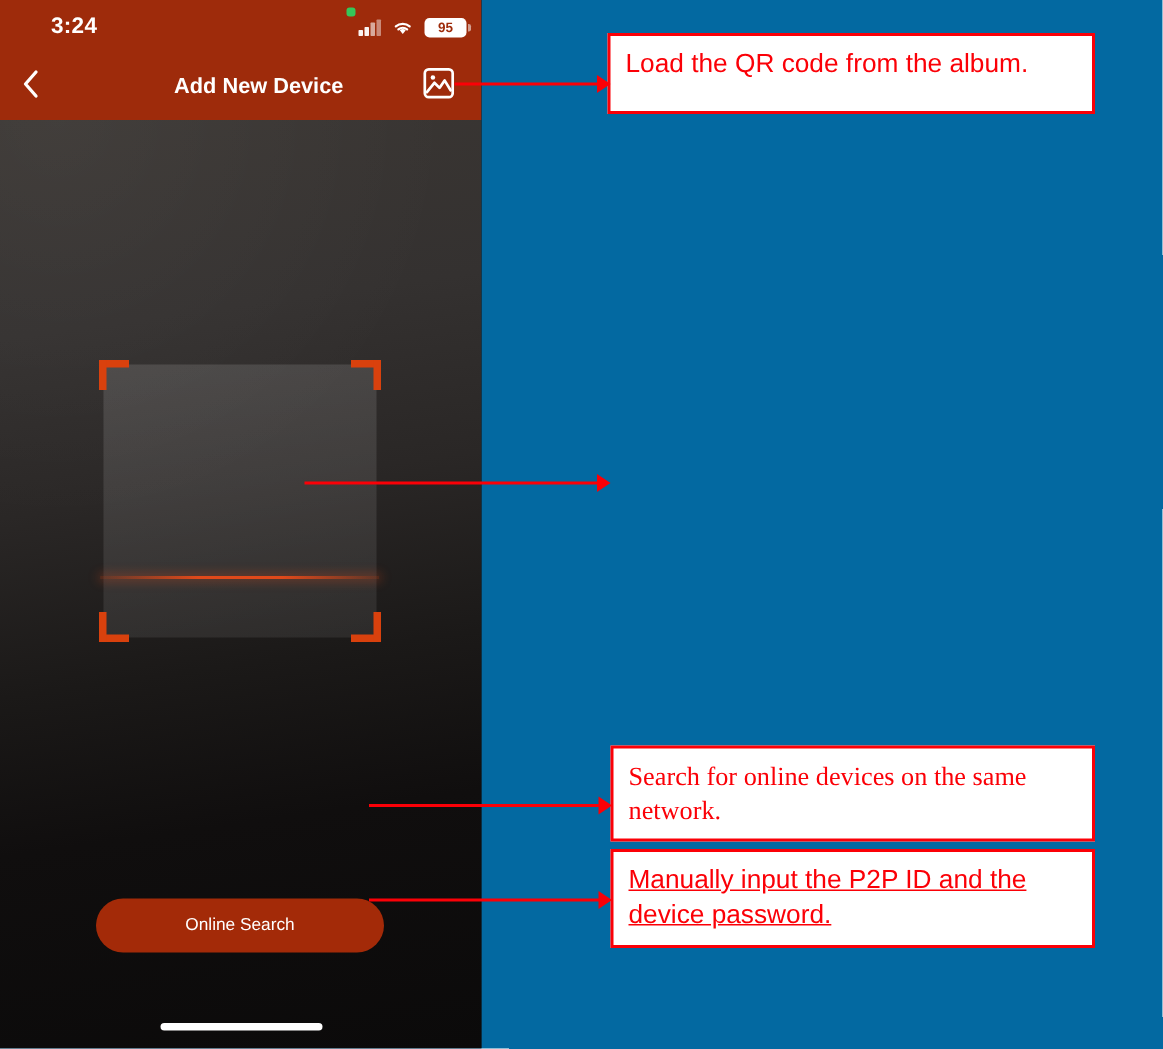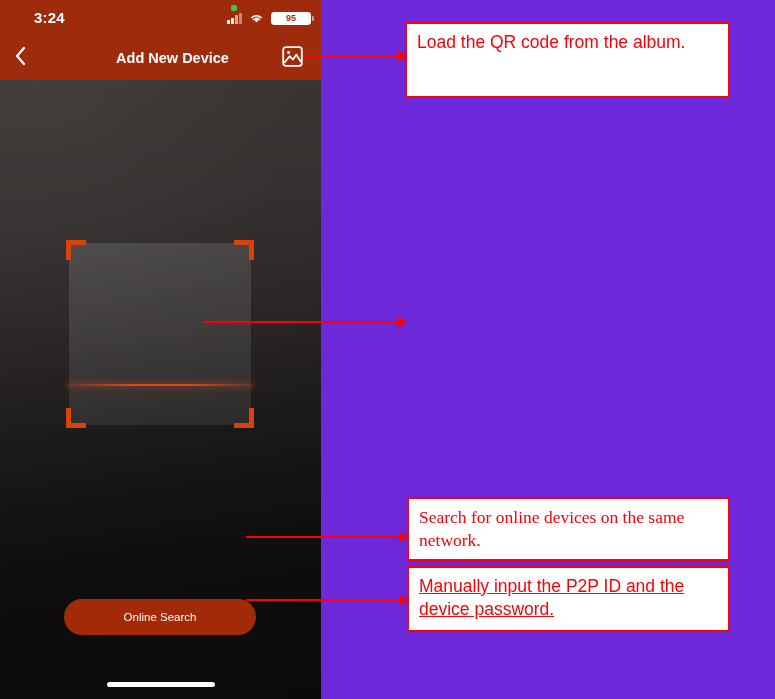--- a/index.html
+++ b/index.html
@@ -2,21 +2,21 @@
 <html><head>
 <meta charset="utf-8">
 <style>
   * { margin:0; padding:0; box-sizing:border-box; }
   html,body {
     width:775px; height:699px;
     background:#ffffff;
     font-family:"Liberation Sans", sans-serif;
     overflow:hidden;
   }
-  #root { position:relative; width:775px; height:699px; background:#6d28d9; }
+  #root { position:relative; width:775px; height:699px; background:#0369a1; }
 
   
   .phone {
     position:absolute; left:0; top:0;
     width:321px; height:699px;
     background:#0c0a0a;
     overflow:hidden;
   }
 
   
@@ -39,21 +39,21 @@
     display:flex; align-items:center; gap:7px;
   }
   .sig { display:flex; align-items:flex-end; gap:1.5px; height:11px; }
   .sig i { display:block; width:2.6px; background:#ffffff; border-radius:.5px; }
   .sig i:nth-child(1){ height:4px; opacity:.95;}
   .sig i:nth-child(2){ height:6px; opacity:.95;}
   .sig i:nth-child(3){ height:8.5px; opacity:.6;}
   .sig i:nth-child(4){ height:11px; opacity:.45;}
   .wifi svg { display:block; }
   .battery {
-    position:relative; width:40px; height:12.5px;
+    position:relative; width:28px; height:12.5px;
     border-radius:3.4px; background:#fff;
     display:flex; align-items:center; justify-content:center;
   }
   .battery::after{
     content:""; position:absolute; right:-3px; top:3.6px;
     width:2px; height:5px; border-radius:0 1.5px 1.5px 0;
     background:rgba(255,255,255,.55);
   }
   .battery span{ color:#9e2b0b; font-size:9px; font-weight:bold; line-height:1; }
 
@@ -128,21 +128,21 @@
   .anno{
     position:absolute;
     border:2px solid #fb0007;
     background:#fff;
     color:#fb0007;
     font-size:17.5px;
     line-height:1.33;
     padding:7px 10px 8px 10px;
     font-family:"Liberation Sans", sans-serif;
   }
-  #anno-0{ left:405px; top:22px;  width:325px; height:76px; }
+  #anno-0{ left:405px; top:22px;  width:325px; height:54px; }
   #anno-1{ left:405px; top:276px; width:325px; height:92px; }
   #anno-2{ left:407px; top:497px; width:323px; height:64px;font-family:Liberation Serif, serif; }
   #anno-3{ left:407px; top:566px; width:323px; height:66px;text-decoration:underline; }
 
   .arrow{ position:absolute; height:12px; }
   .arrow .shaft{
     position:absolute; left:0; top:5px; height:2.2px; background:#fb0007;
     width:calc(100% - 7px);
   }
   .arrow .head{

